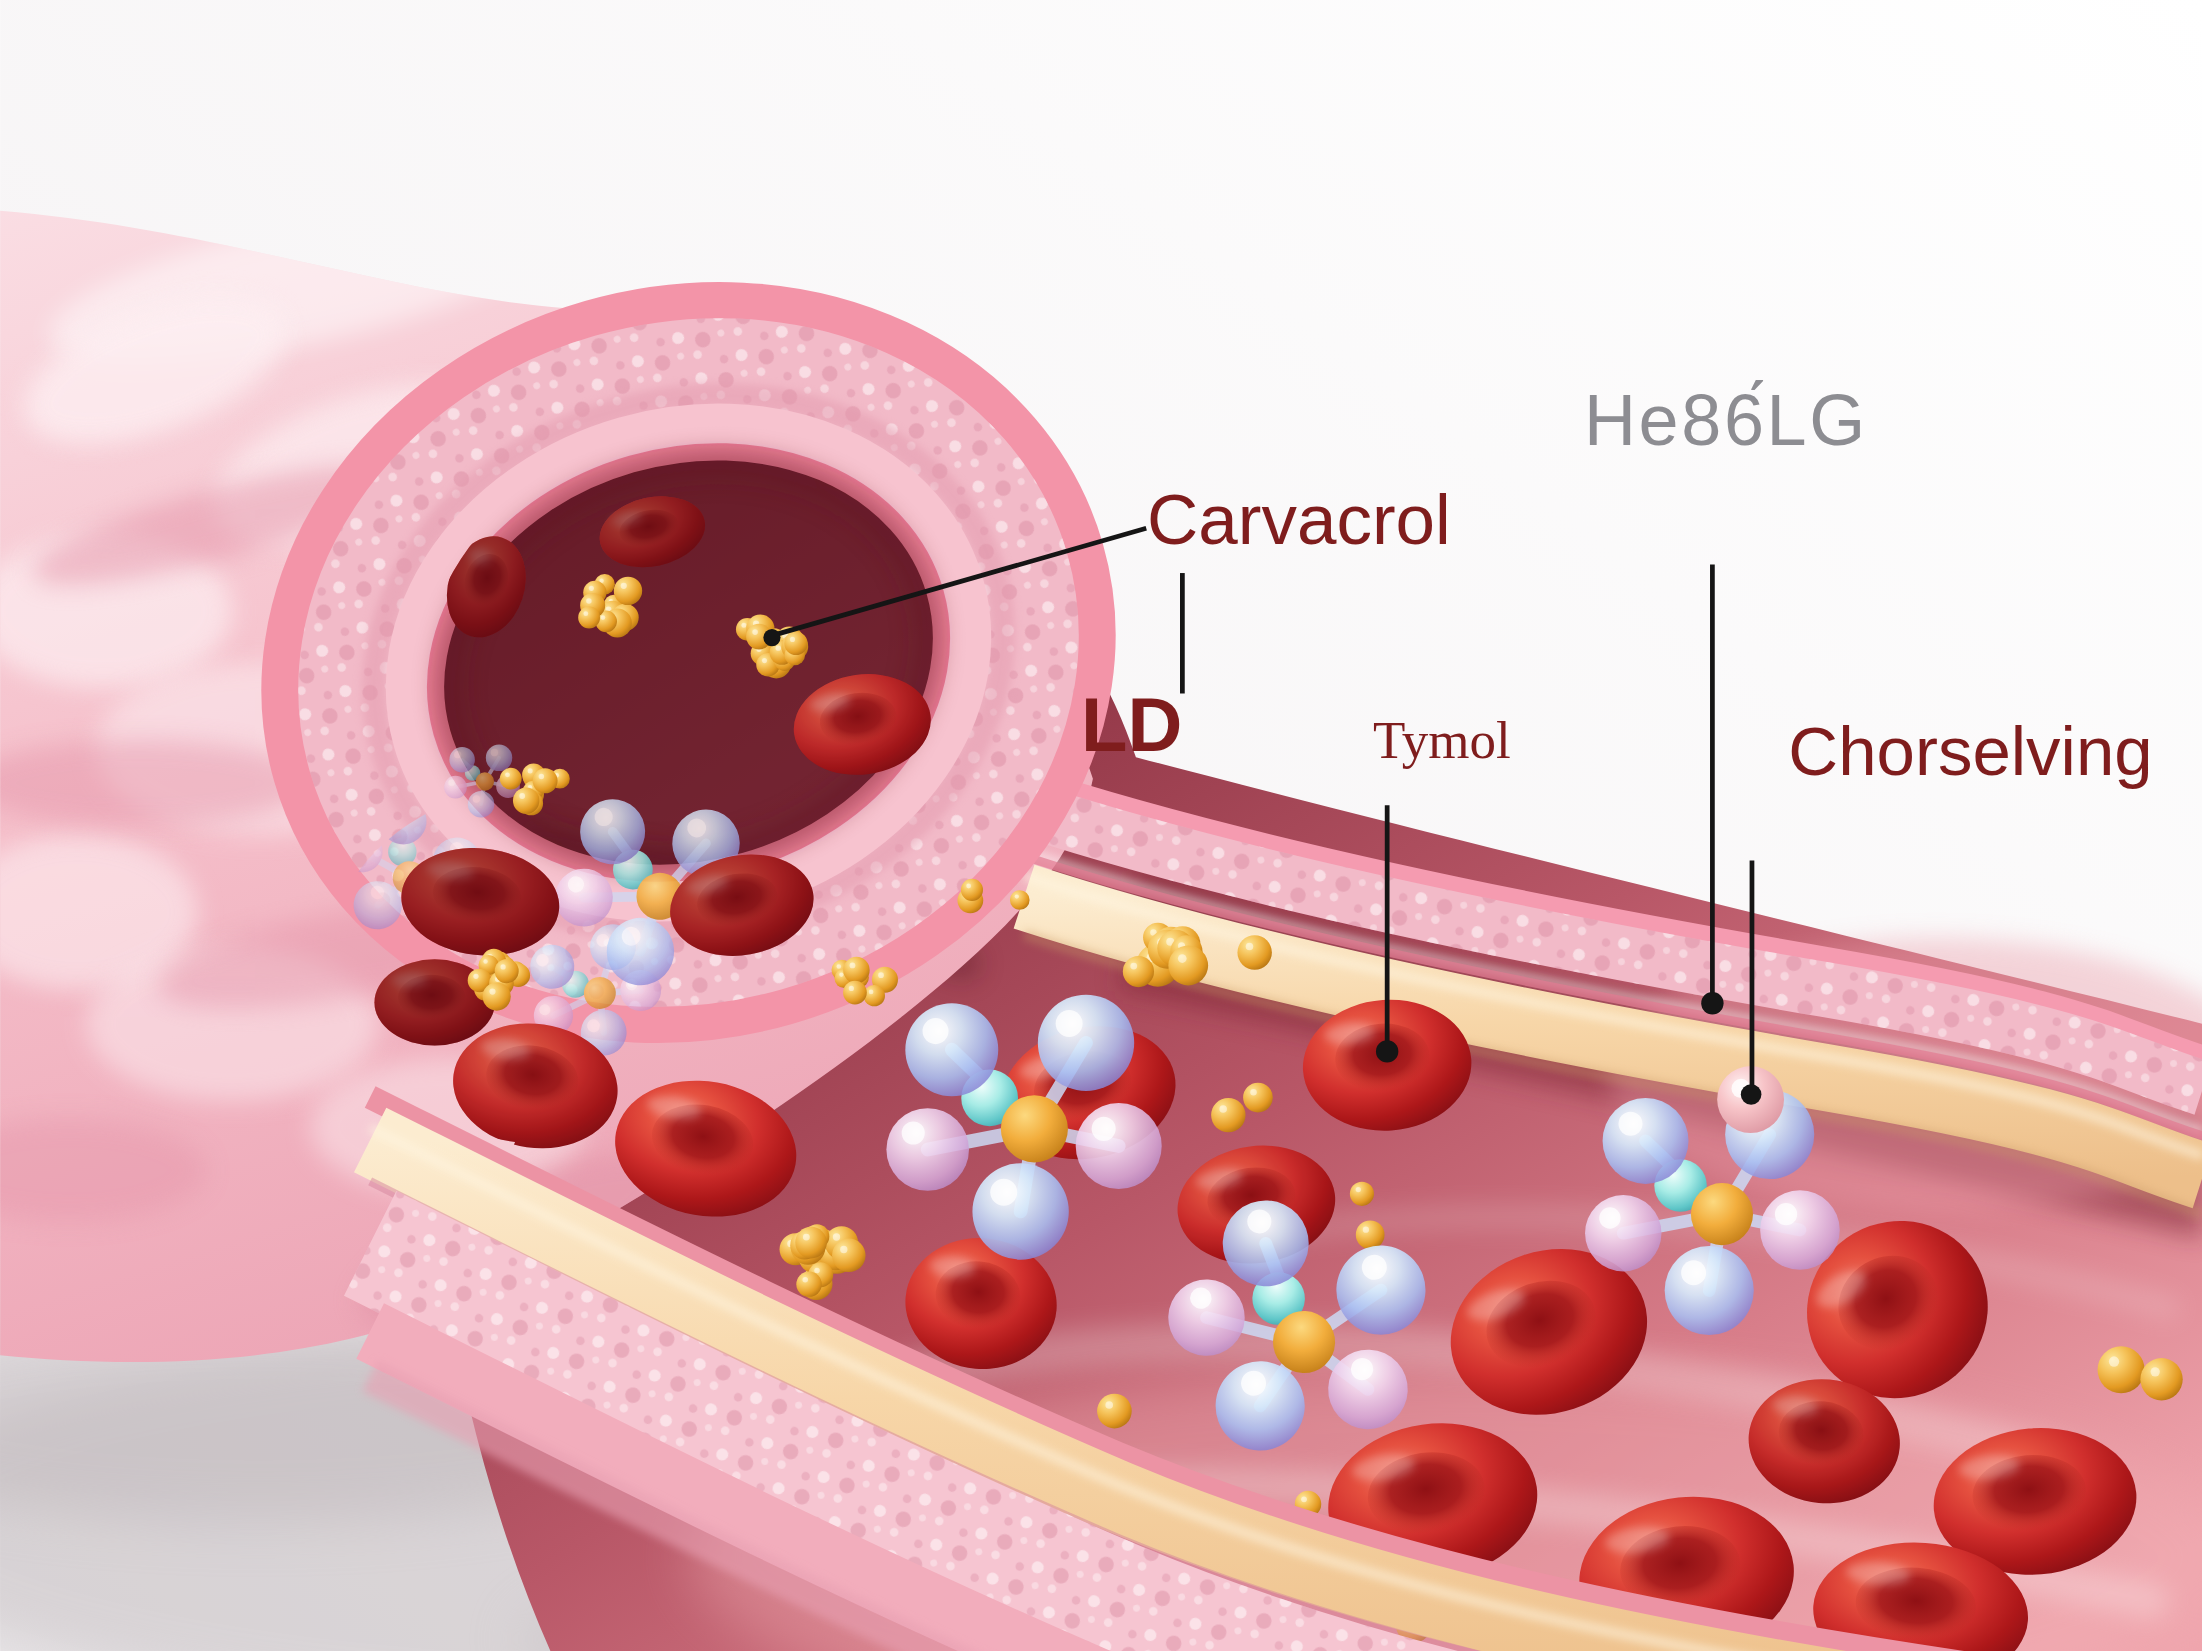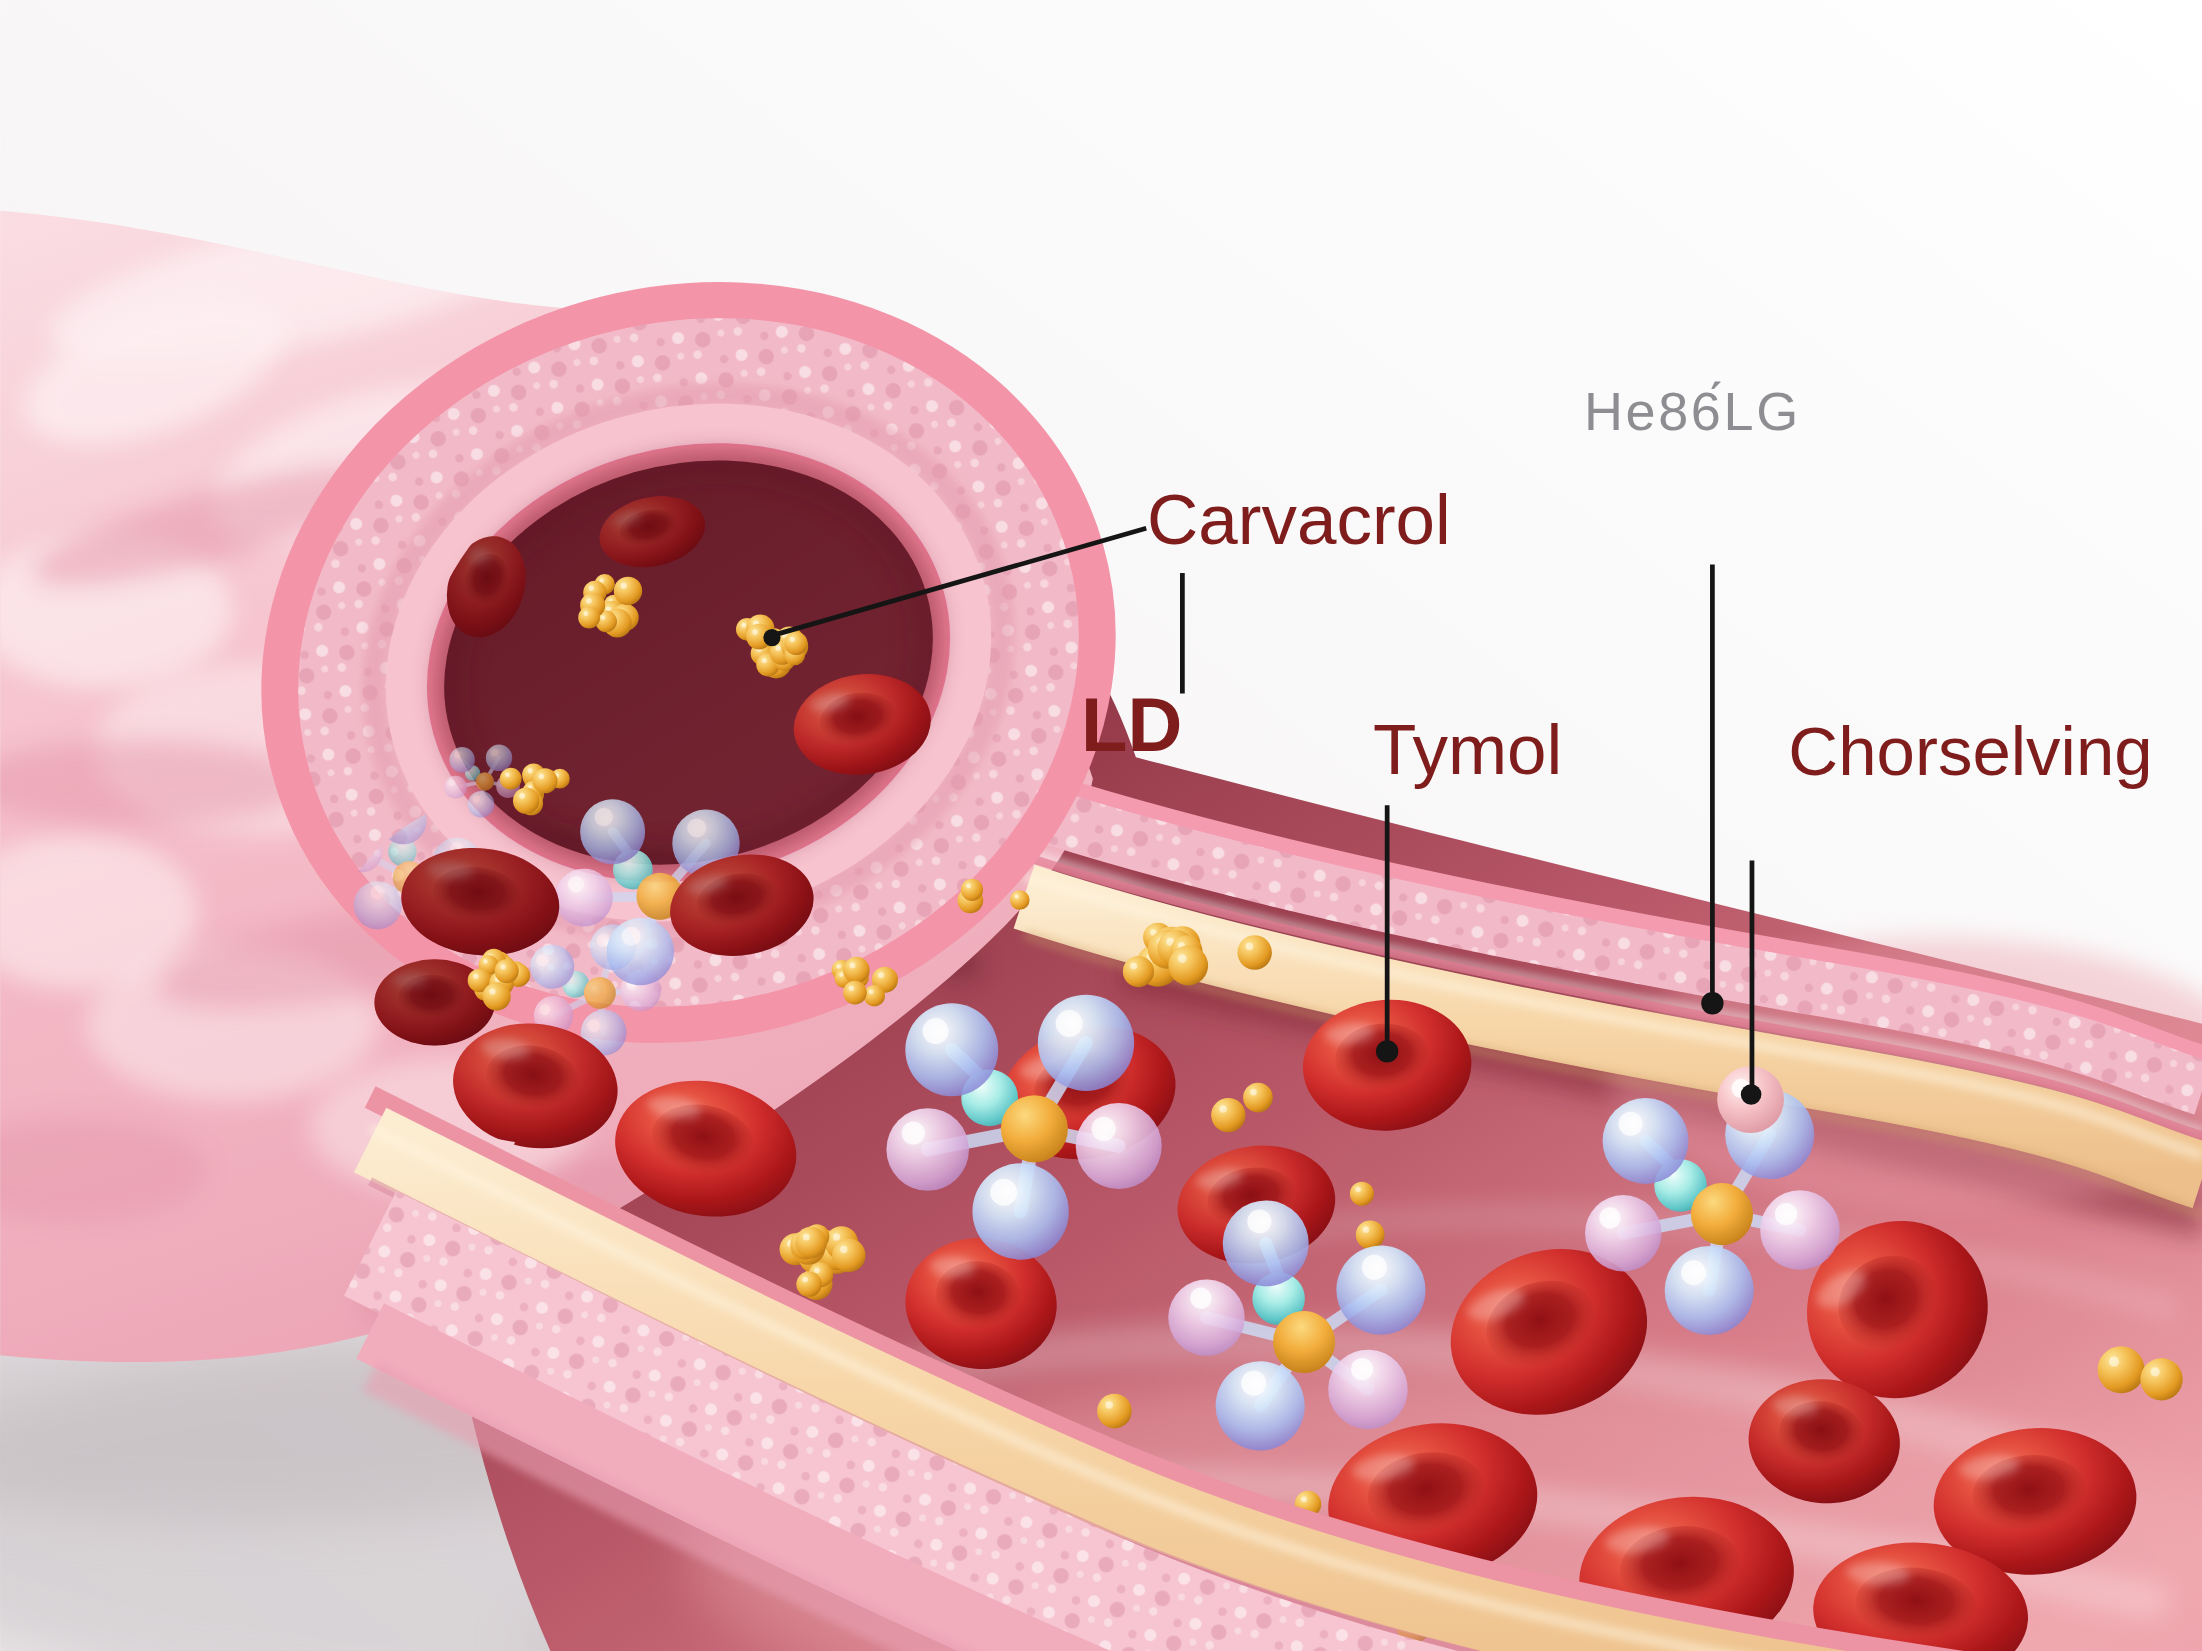--- a/index.html
+++ b/index.html
@@ -2,22 +2,22 @@
 <html style="font-size:13.8px"><head>
 <meta charset="utf-8">
 <style>
   html,body{margin:0;padding:0;background:#ffffff;}
   .stage{position:relative;width:2203px;height:1652px;overflow:hidden;
          font-family:"Liberation Sans", sans-serif;}
   .stage svg{position:absolute;left:0;top:0;}
   .lbl{position:absolute;color:#7f1d1d;white-space:nowrap;line-height:1;}
   .lbl-carvacrol{left:1147px;top:484px;font-size:71px;}
   .lbl-ld{left:1081px;top:687px;font-size:76px;font-weight:bold;}
-  .lbl-tymol{left:1373px;top:714px;font-size:71px;}
-  .lbl-watermark{left:1584px;top:384px;font-size:54px;color:#8d8d92;letter-spacing:2.6px;}
+  .lbl-tymol{left:1373px;top:714px;font-size:53px;font-family:Liberation Serif, serif;}
+  .lbl-watermark{left:1584px;top:384px;font-size:72px;color:#8d8d92;letter-spacing:2.6px;}
   .lbl-health{left:1621px;top:477px;font-size:72px;}
   .lbl-chol{left:1738px;top:716px;width:375px;text-align:center;font-size:69px;
             line-height:1.05;white-space:normal;margin-left:45px;}
 </style>
 </head>
 <body>
 
 <div class="stage">
 <svg width="2203" height="1652" viewBox="0 0 2560 1920">
   <defs>

